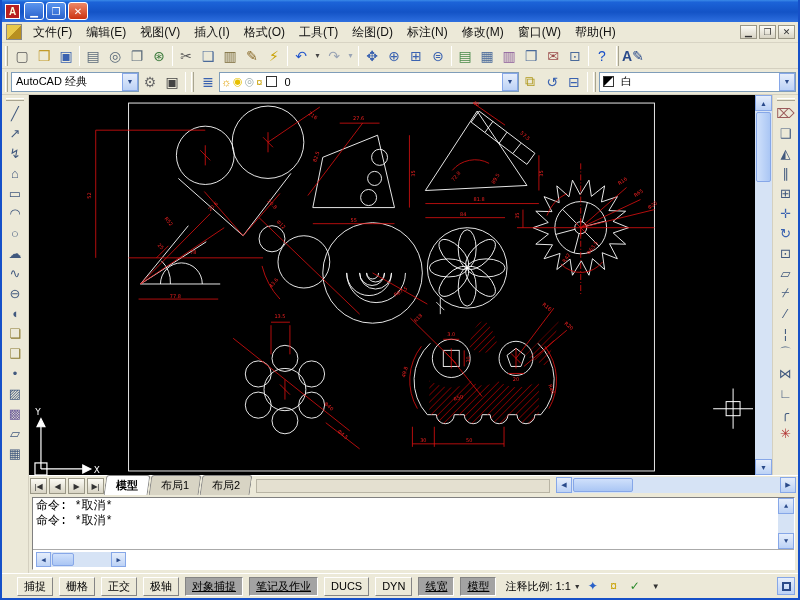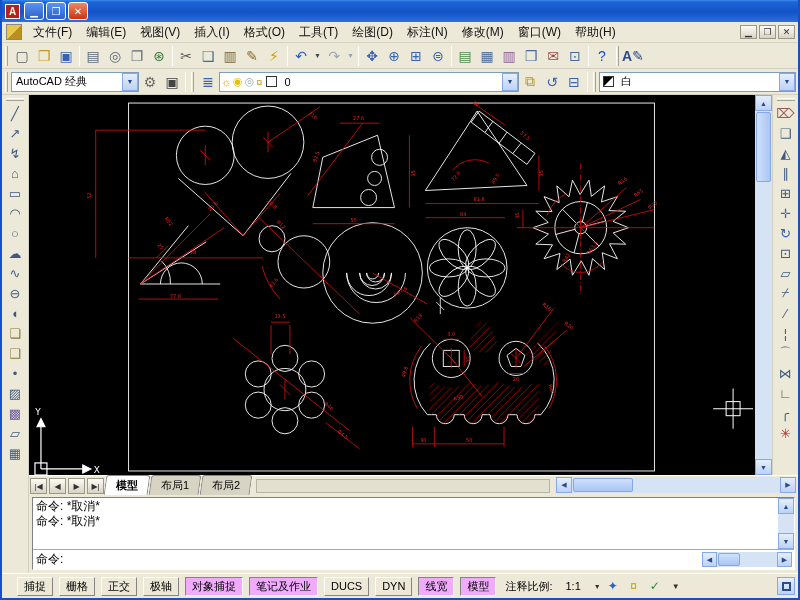--- a/index.html
+++ b/index.html
@@ -66,39 +66,39 @@
   .tab.active{background:#fff;font-weight:bold;}
   .tabspacer{flex:1;height:14px;margin:0 4px 2px;border:1px solid #b8b4a4;background:#e4e0d0;}
   .hscroll{display:flex;align-items:center;height:16px;margin:0 2px 2px;width:240px;background:#d6e3f5;}
   .hbtn{width:16px;height:16px;flex:0 0 16px;background:linear-gradient(180deg,#e6eefb,#bcd2f6);border:1px solid #86a7e8;
     color:#2a4a8a;font-size:7px;display:flex;align-items:center;justify-content:center;}
   .hthumb{width:60px;height:14px;margin:1px;background:linear-gradient(180deg,#cfe0fb,#aac6f4);border:1px solid #86a7e8;border-radius:2px;}
   .htrack{flex:1;height:16px;}
   
   .cmdwin{height:78px;flex:0 0 78px;background:#ece9d8;padding:2px 3px 3px;display:flex;flex-direction:column;}
   .cmdbox{flex:1;border:1px solid #808080;border-right-color:#fff;border-bottom-color:#fff;background:#fff;
-    display:flex;flex-direction:column;font-family:Liberation Sans, sans-serif;font-size:12px;}
+    display:flex;flex-direction:column;font-family:Liberation Mono, monospace;font-size:12px;}
   .cmdhist{flex:1;display:flex;border-bottom:1px solid #aaa;}
   .histlines{flex:1;padding:1px 3px;line-height:15px;white-space:pre;overflow:hidden;}
   .cmdvs{width:16px;display:flex;flex-direction:column;background:#d6e3f5;}
   .cmdvs .vtrack{flex:1;}
   .cmdinput{height:19px;display:flex;align-items:center;padding-left:3px;}
   .cmdinput .prompt{flex:1;}
   .cmdhs{display:flex;align-items:center;width:90px;height:15px;margin-right:2px;background:#d6e3f5;}
   .cmdhs .hbtn{height:15px;width:15px;flex:0 0 15px;}
   .cmdhs .hthumb{width:22px;height:13px;}
   
   .statusbar{height:25px;flex:0 0 25px;display:flex;align-items:center;background:#ece9d8;border-top:1px solid #fff;padding:0 3px;gap:3px;}
   .coords{width:185px;height:19px;border:1px solid #9a9786;border-bottom-color:#fff;border-right-color:#fff;
     background:#ece9d8;font-size:11px;display:flex;align-items:center;padding:0 5px;letter-spacing:.3px;}
   .toggles{display:flex;gap:6px;padding-left:12px;}
   .tgl{height:19px;padding:1px 6px;font-size:11px;display:flex;align-items:center;
     border:1px solid;border-color:#fff #848484 #848484 #fff;background:#ece9d8;}
-  .tgl.pressed{border-color:#848484 #fff #fff #848484;background:#f0abfc;}
-  .scale{display:flex;align-items:center;gap:13px;margin-left:6px;font-size:11px;white-space:nowrap;}
+  .tgl.pressed{border-color:#848484 #fff #fff #848484;background:#a3a3a3;text-decoration:underline;}
+  .scale{display:flex;align-items:center;gap:3px;margin-left:6px;font-size:11px;white-space:nowrap;}
   .scale .arrow{font-size:7px;color:#333;}
   .sic{width:18px;height:18px;display:flex;align-items:center;justify-content:center;font-size:12px;}
   .clean{width:18px;height:18px;border:1px solid #86a7e8;background:linear-gradient(180deg,#e6eefb,#bcd2f6);
     display:flex;align-items:center;justify-content:center;margin-left:2px;}
   .clean i{display:block;width:9px;height:9px;border:2px solid #2a4a8a;}
   .spacer{flex:1;}
 </style>
 </head>
 <body>
 
@@ -422,21 +422,20 @@
           <div class="cmdhist">
             <div class="histlines" id="cmd-history">命令: *取消*
 命令: *取消*</div>
             <div class="cmdvs">
               <div class="sbtn">▲</div>
               <div class="vtrack"></div>
               <div class="sbtn">▼</div>
             </div>
           </div>
           <div class="cmdinput">
-            <span class="prompt">命令:</span>
             <div class="cmdhs">
               <div class="hbtn">◀</div>
               <div class="hthumb"></div>
               <div class="htrack"></div>
               <div class="hbtn">▶</div>
             </div>
           </div>
         </div>
       </div>
     </div>

